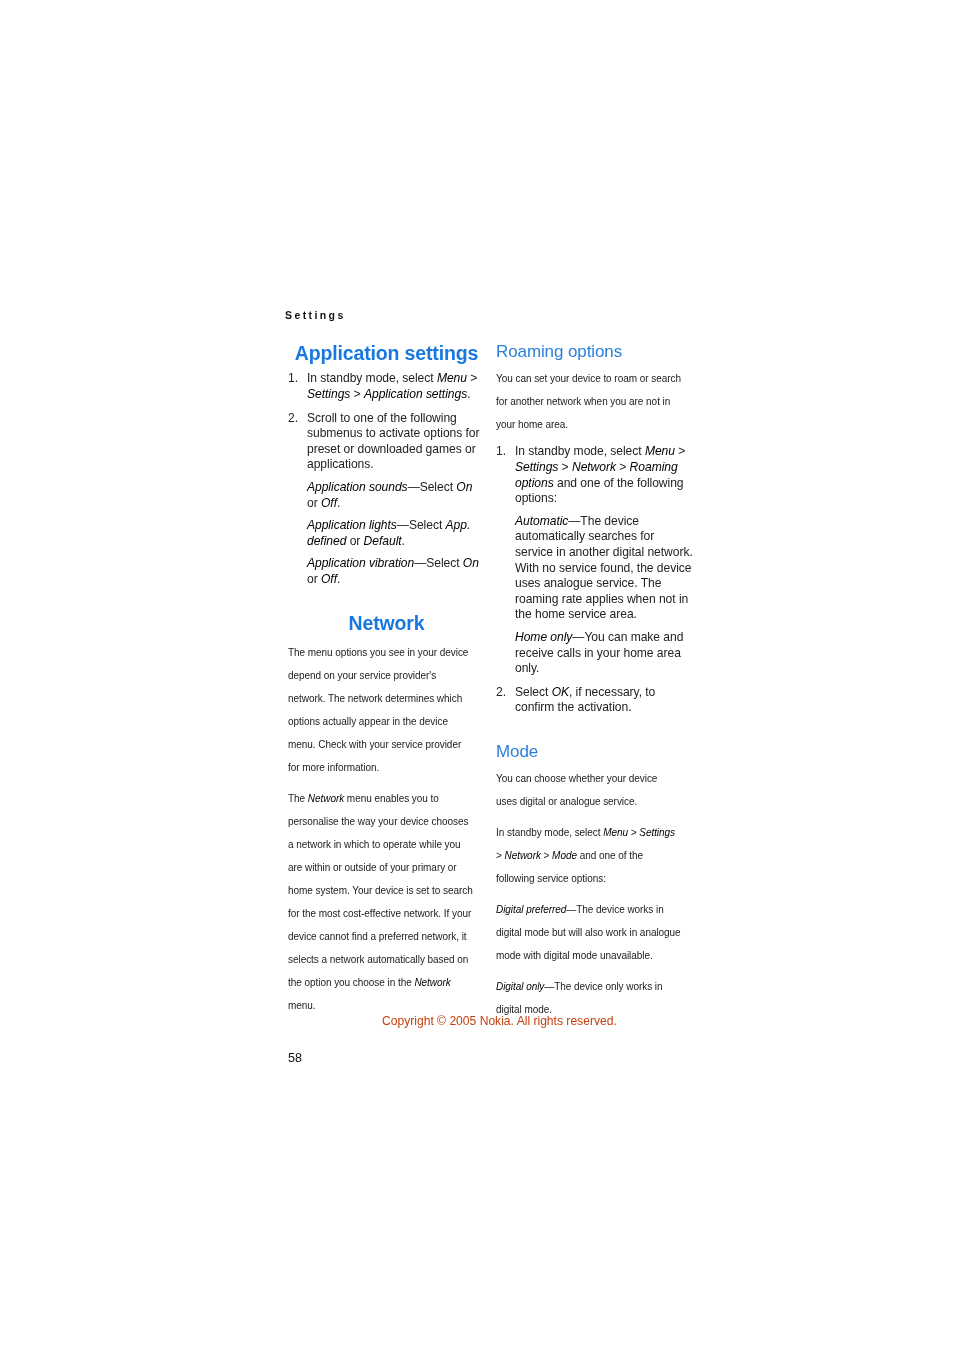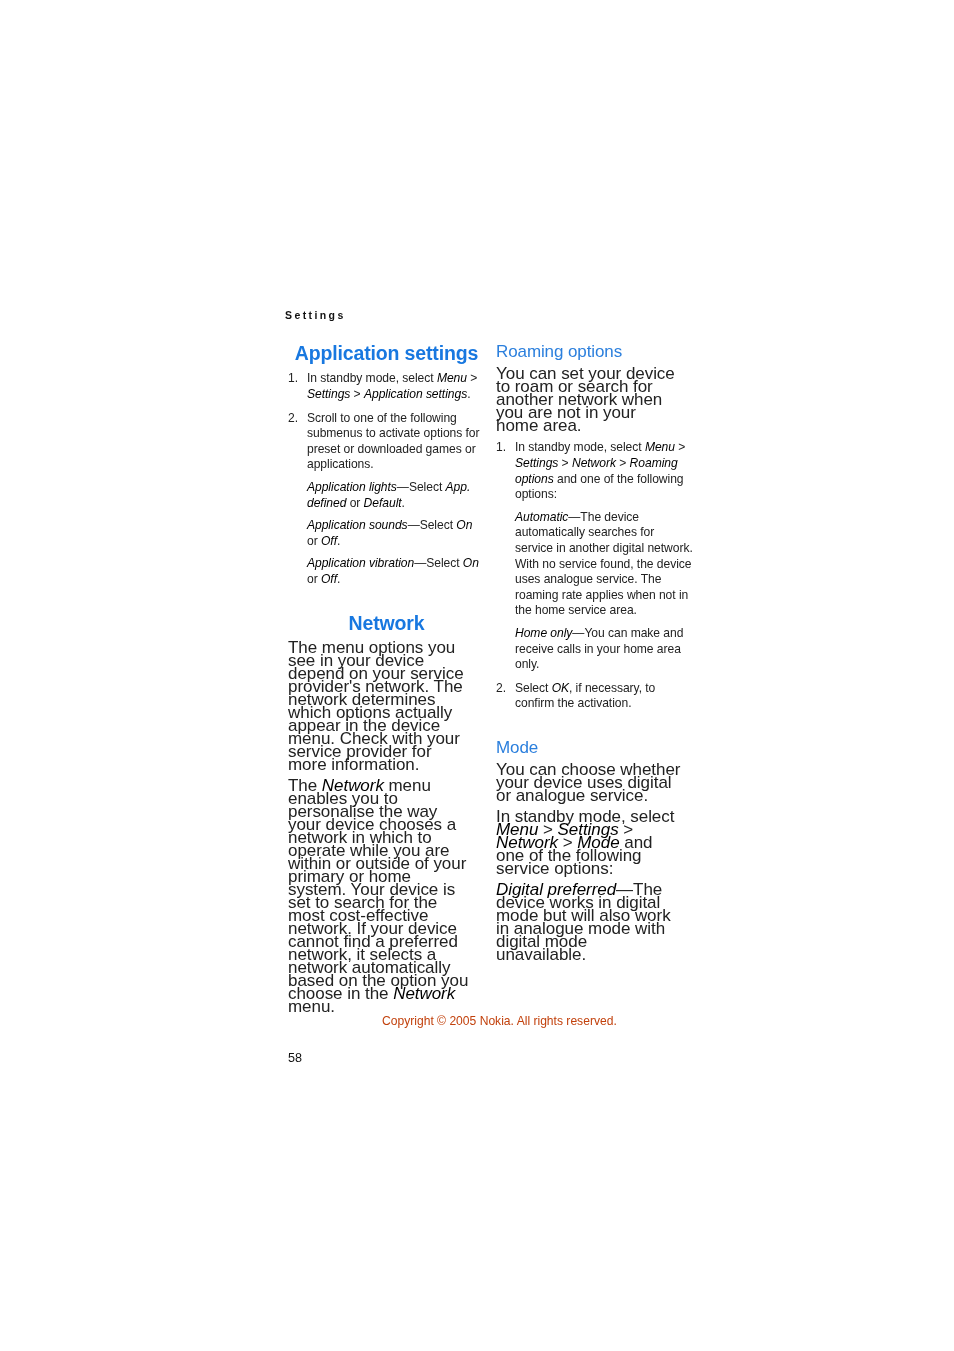--- a/index.html
+++ b/index.html
@@ -67,22 +67,22 @@
     font-size: 17px;
     font-weight: normal;
     color: #2b7fdd;
     margin: 0 0 5px 0;
     line-height: 1.2;
     letter-spacing: -0.1px;
   }
   h2.sub-title.mt { margin-top: 26px; }
 
   p.body {
-    font-size: 17px;
-    line-height: 13px;
+    font-size: 10px;
+    line-height: 23px;
     margin: 0 12px 8px 0;
     color: #222222;
     letter-spacing: -0.05px;
   }
 
   
   ol.steps {
     list-style: none;
     margin: 0;
     padding: 0;
@@ -161,22 +161,22 @@
         <li>
           <span class="num">1.</span>
           <span>In standby mode, select <i class="term">Menu</i><span class="gt"> &gt; </span><i class="term">Settings</i><span class="gt"> &gt; </span><i class="term">Application settings</i>.</span>
         </li>
 
         <li>
           <span class="num">2.</span>
           <span>Scroll to one of the following submenus to activate options for preset or downloaded games or applications.</span>
 
           <div class="defs">
+            <p><i class="term">Application sounds</i>—Select <i class="term">On</i> or <i class="term">Off</i>.</p>
             <p><i class="term">Application lights</i>—Select <i class="term">App. defined</i> or <i class="term">Default</i>.</p>
-            <p><i class="term">Application sounds</i>—Select <i class="term">On</i> or <i class="term">Off</i>.</p>
             <p><i class="term">Application vibration</i>—Select <i class="term">On</i> or <i class="term">Off</i>.</p>
           </div>
         </li>
       </ol>
 
       <h1 class="sec-title mt">Network</h1>
 
       <p class="body">The menu options you see in your device depend on your service provider's network. The network determines which options actually appear in the device menu. Check with your service provider for more information.</p>
 
       <p class="body">The <i class="term">Network</i> menu enables you to personalise the way your device chooses a network in which to operate while you are within or outside of your primary or home system. Your device is set to search for the most cost-effective network. If your device cannot find a preferred network, it selects a network automatically based on the option you choose in the <i class="term">Network</i> menu.</p>
@@ -207,20 +207,21 @@
       </ol>
 
       <h2 class="sub-title mt">Mode</h2>
 
       <p class="body">You can choose whether your device uses digital or analogue service.</p>
 
       <p class="body">In standby mode, select <i class="term">Menu</i><span class="gt"> &gt; </span><i class="term">Settings</i><span class="gt"> &gt; </span><i class="term">Network</i><span class="gt"> &gt; </span><i class="term">Mode</i> and one of the following service options:</p>
 
       <p class="body"><i class="term">Digital preferred</i>—The device works in digital mode but will also work in analogue mode with digital mode unavailable.</p>
 
+      <p class="body"><i class="term">Digital only</i>—The device only works in digital mode.</p>
 
 
     </div>
   </div>
 
   <div class="footer-pagenum">58</div>
 
   <div class="footer-copy">Copyright © 2005 Nokia. All rights reserved.</div>
 
 </div>

